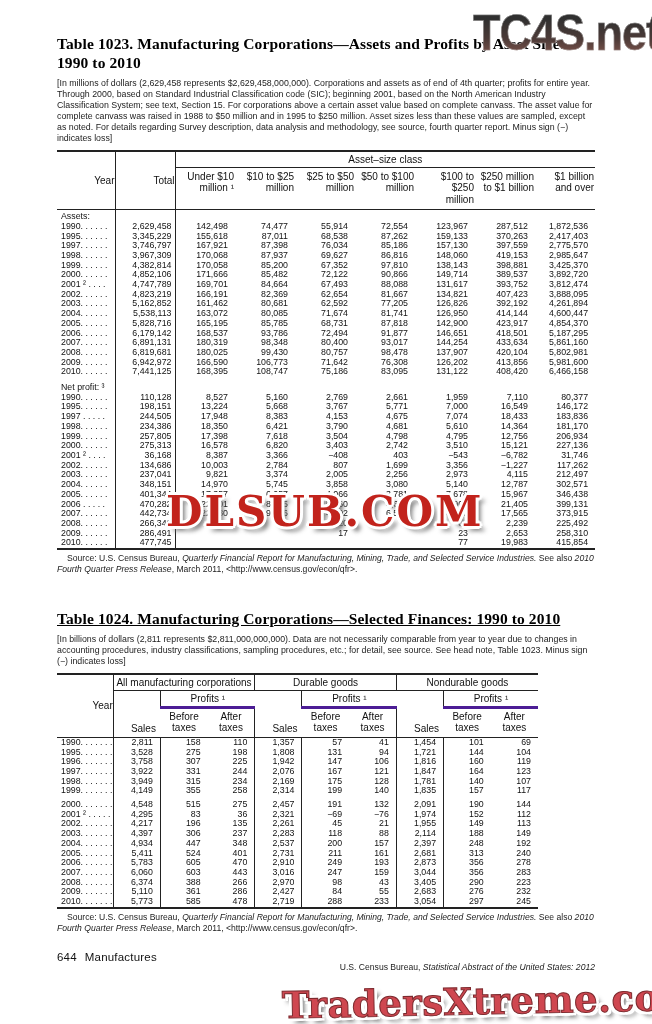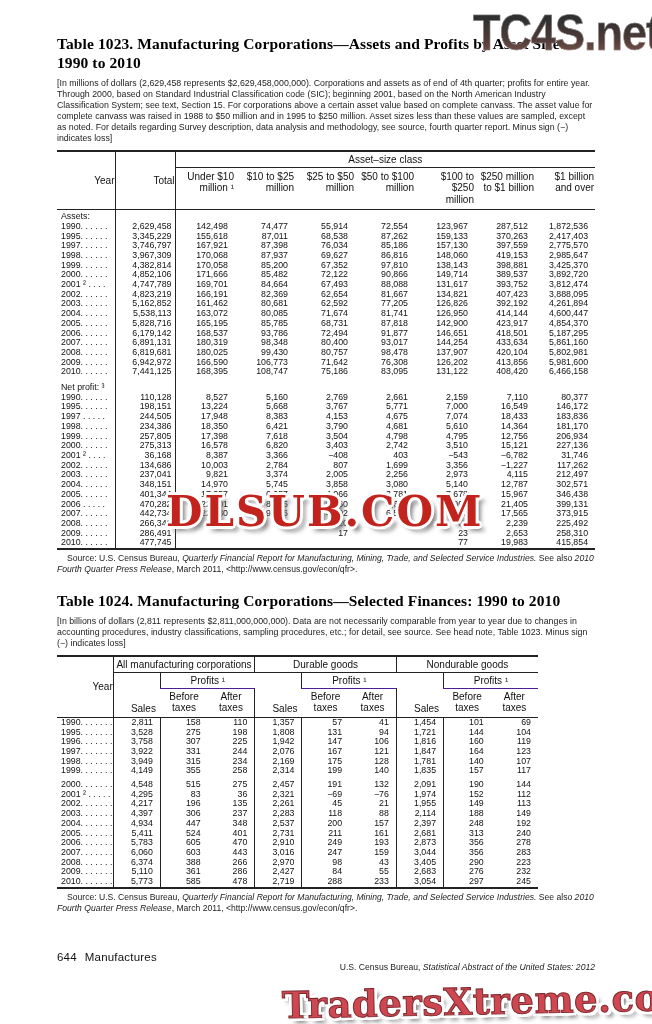--- a/index.html
+++ b/index.html
@@ -1,34 +1,34 @@
 <!DOCTYPE html>
 <html><head>
 <meta charset="utf-8">
 <style>
   html,body{margin:0;padding:0}
   body{width:652px;height:1024px;background:#fff;position:relative;overflow:hidden;
        font-family:"Liberation Sans",sans-serif;color:#1c1c1c;}
   .content{position:absolute;left:57px;top:0;width:538px;}
   .t-title{font-family:"Liberation Serif",serif;font-size:15.5px;font-weight:bold;
            color:#000;line-height:1.2;margin:35px 0 6px 0;letter-spacing:0.1px;}
-  .t-title2{margin-top:17px;}
+  .t-title2{margin-top:35px;text-decoration:underline;}
   .headnote{font-size:8.8px;line-height:1.24;margin:0 0 6px 0;color:#1c1c1c;}
   table{border-collapse:collapse;table-layout:fixed;font-size:8.8px;color:#111;}
   .t1023{width:538px;border-top:2px solid #222;border-bottom:2px solid #222;}
   .t1024{width:481px;border-top:2px solid #222;border-bottom:2px solid #222;}
   th{font-weight:normal;font-size:10px;padding:0;}
   td{padding:0;line-height:9.7px;height:9.7px;white-space:nowrap;overflow:hidden;}
   .vr{border-right:1px solid #222;}
   .hy,.ht{vertical-align:middle;text-align:right;}
   .hg{border-bottom:1px solid #222;text-align:center;padding:2px 0 2px 0;}
   .hcols th{text-align:right;line-height:1.15;padding:3px 1px 4px 1px;border-bottom:1px solid #222;vertical-align:top;}
   .hyb{border-bottom:1px solid #222;}
   .g-h{border-bottom:1px solid #222;border-left:1px solid #222;text-align:center;padding:2px 0;}
-  .p-h{border-bottom:1px solid #4c1d95;border-left:1px solid #222;padding:2px 0;}
+  .p-h{border-bottom:3px solid #4c1d95;border-left:1px solid #222;padding:2px 0;}
   .s-h{vertical-align:bottom;text-align:right;padding:0 4px 3px 0;border-bottom:1px solid #222;}
   .bt-h{text-align:center;line-height:1.15;padding:2px 0 3px 0;border-bottom:1px solid #222;vertical-align:bottom;}
   .c-year{text-align:left;padding-left:4px;}
   .num{text-align:right;padding-right:7px;font-variant-numeric:tabular-nums;}
   .c-total{padding-right:3px;}
   .sec-label td{padding-top:2px;}
   .spacer td{height:4px;line-height:4px;}
   .footnote{font-size:8.6px;line-height:1.25;margin:3px 0 0 0;text-indent:10px;color:#1c1c1c;}
   .footnote i{font-family:"Liberation Sans",sans-serif;}
   .footer-left{position:absolute;left:57px;top:951px;font-size:11.5px;color:#111;letter-spacing:0.2px;}
@@ -301,21 +301,21 @@
             <td></td>
             <td></td>
           </tr>
           <tr>
             <td class="c-year vr">1990. . . . . .</td>
             <td class="num c-total vr">110,128</td>
             <td class="num">8,527</td>
             <td class="num">5,160</td>
             <td class="num">2,769</td>
             <td class="num">2,661</td>
-            <td class="num">2,159</td>
+            <td class="num">1,959</td>
             <td class="num">7,110</td>
             <td class="num">80,377</td>
           </tr>
           <tr>
             <td class="c-year vr">1995. . . . . .</td>
             <td class="num c-total vr">198,151</td>
             <td class="num">13,224</td>
             <td class="num">5,668</td>
             <td class="num">3,767</td>
             <td class="num">5,771</td>

